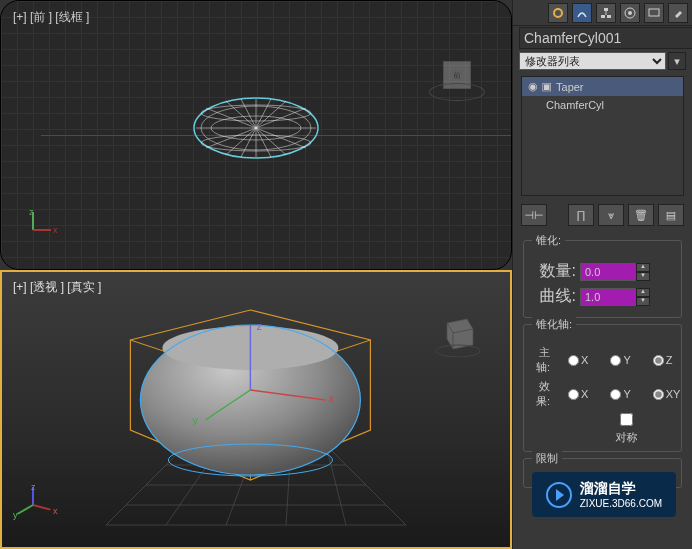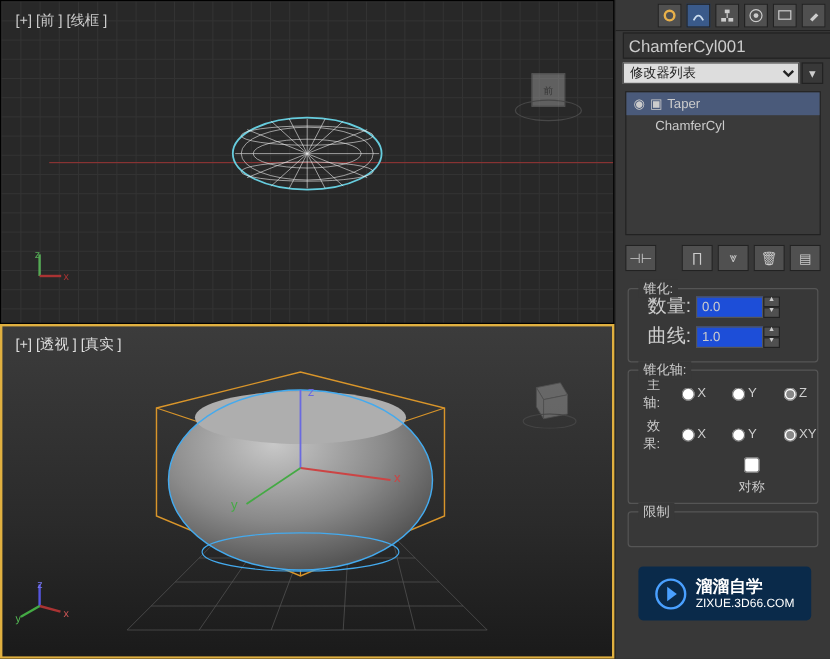--- a/index.html
+++ b/index.html
@@ -1,20 +1,20 @@
 <!DOCTYPE html>
 <html><head>
 <meta charset="utf-8">
 <style>
 * { margin: 0; padding: 0; box-sizing: border-box; font-family: "Microsoft YaHei", sans-serif; font-size: 11px; }
 body { background: #333; color: #ccc; width: 692px; height: 549px; overflow: hidden; position: relative; }
 .main { display: flex; height: 100%; }
 .viewports { flex: 1; display: flex; flex-direction: column; }
 .viewport { position: relative; background: #2a2a2a; border: 1px solid #000; overflow: hidden; }
-.vp-top { height: 270px; background-image: linear-gradient(#333 1px, transparent 1px), linear-gradient(90deg, #333 1px, transparent 1px); background-size: 16px 16px; background-color: #282828; }
+.vp-top { height: 270px; background-image: linear-gradient(#333 1px, transparent 1px), linear-gradient(90deg, #333 1px, transparent 1px); background-size: 16px 16px; background-color: #282828; border-radius: 19px; }
 .vp-bot { flex: 1; background: linear-gradient(to bottom, #3c3c3c 0%, #2a2a2a 60%, #1a1a1a 100%); }
 .vp-label { position: absolute; top: 8px; left: 12px; color: #ccc; font-size: 12px; }
 .vp-label.active { color: #dedede; text-align: center; }
 .active-border { outline: 2px solid #e0b040; outline-offset: -2px; }
 .axis-gizmo { position: absolute; bottom: 10px; left: 32px; width: 30px; height: 30px; }
 .axis-line { position: absolute; width: 18px; height: 2px; transform-origin: left center; }
 .axis-label { position: absolute; font-size: 9px; }
 .viewcube { position: absolute; top: 50px; right: 30px; width: 48px; height: 48px; opacity: 0.5; }
 .cube-face { position: absolute; width: 28px; height: 28px; background: #999; border: 1px solid #777; top: 10px; left: 10px; font-size: 8px; text-align: center; line-height: 28px; color: #444; }
 .cube-ring { position: absolute; width: 56px; height: 18px; border: 1px solid #666; border-radius: 50%; top: 32px; left: -4px; }
@@ -31,26 +31,26 @@
 .mod-stack { margin: 4px 8px; height: 120px; background: #3a3a3a; border: 1px solid #222; }
 .mod-item { padding: 3px 6px; display: flex; align-items: center; gap: 4px; color: #ccc; }
 .mod-item.selected { background: #4a5a7a; }
 .mod-toolbar { display: flex; gap: 4px; padding: 4px 8px; align-items: center; }
 .mod-tool-btn { width: 26px; height: 22px; background: #505050; border: 1px solid #222; display: flex; align-items: center; justify-content: center; color: #ccc; }
 .mod-tool-spacer { flex: 1; }
 .rollout { margin: 4px 6px; }
 .rollout-header { background: #383838; border: 1px solid #555; text-align: center; padding: 2px; font-size: 11px; position: relative; }
 .rollout-header::before { content: "-"; position: absolute; left: 6px; }
 .rollout-body { padding: 6px 4px 2px 4px; }
-.param-group { border: 1px solid #555; border-radius: 3px; padding: 4px 6px 6px 6px; margin-bottom: 6px; position: relative; }
+.param-group { border: 1px solid #555; border-radius: 3px; padding: 20px 6px 6px 6px; margin-bottom: 6px; position: relative; }
 .param-group-label { position: absolute; top: -8px; left: 8px; background: #383838; padding: 0 4px; font-size: 11px; }
 .param-row { display: flex; align-items: center; margin-bottom: 4px; gap: 4px; }
 .param-label { width: 46px; text-align: right; font-size: 16px; }
 .spinner { flex: 1; display: flex; }
-.spinner input { width: 56px; background: #1d4ed8; border: 1px solid #555; color: #ccc; padding: 2px 4px; font-size: 11px; }
+.spinner input { width: 56px; background: #a21caf; border: 1px solid #555; color: #ccc; padding: 2px 4px; font-size: 11px; }
 .spinner-btns { width: 14px; display: flex; flex-direction: column; }
 .spinner-btn { height: 9px; background: #505050; border: 1px solid #222; font-size: 6px; line-height: 5px; text-align: center; }
 .radio-row { display: flex; align-items: center; gap: 16px; margin-bottom: 4px; padding-left: 6px; }
 .radio-row .lbl-lead { width: 38px; text-align: right; margin-right: 2px; }
 .radio-row label { display: flex; align-items: center; gap: 2px; margin-right: 6px; font-size: 11px; }
 .radio-row input[type="radio"], .radio-row input[type="checkbox"] { width: 11px; height: 11px; accent-color: #888; }
 .check-row { display: flex; align-items: center; gap: 4px; padding-left: 48px; flex-direction: column; }
 .watermark { position: absolute; bottom: 32px; right: 16px; background: #0a2a4a; padding: 8px 14px; border-radius: 4px; display: flex; align-items: center; gap: 8px; }
 .wm-logo { width: 26px; height: 26px; border: 2px solid #4aa0ff; border-radius: 50%; display: flex; align-items: center; justify-content: center; }
 .wm-tri { width: 0; height: 0; border-left: 8px solid #4aa0ff; border-top: 6px solid transparent; border-bottom: 6px solid transparent; margin-left: 2px; }

